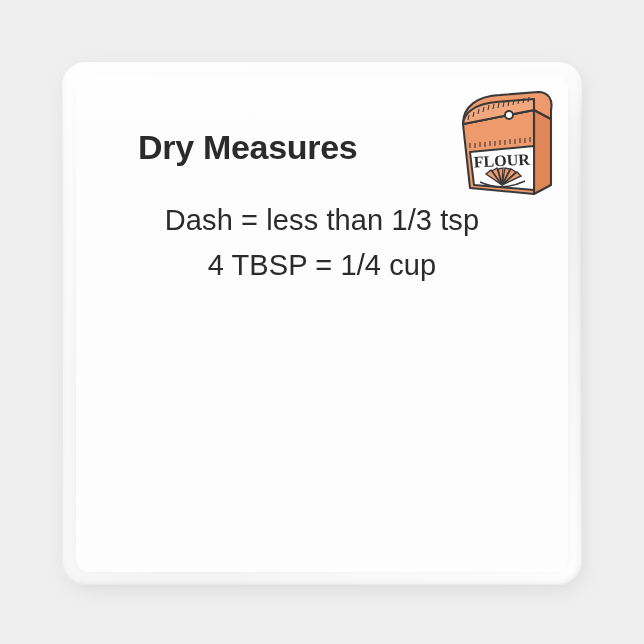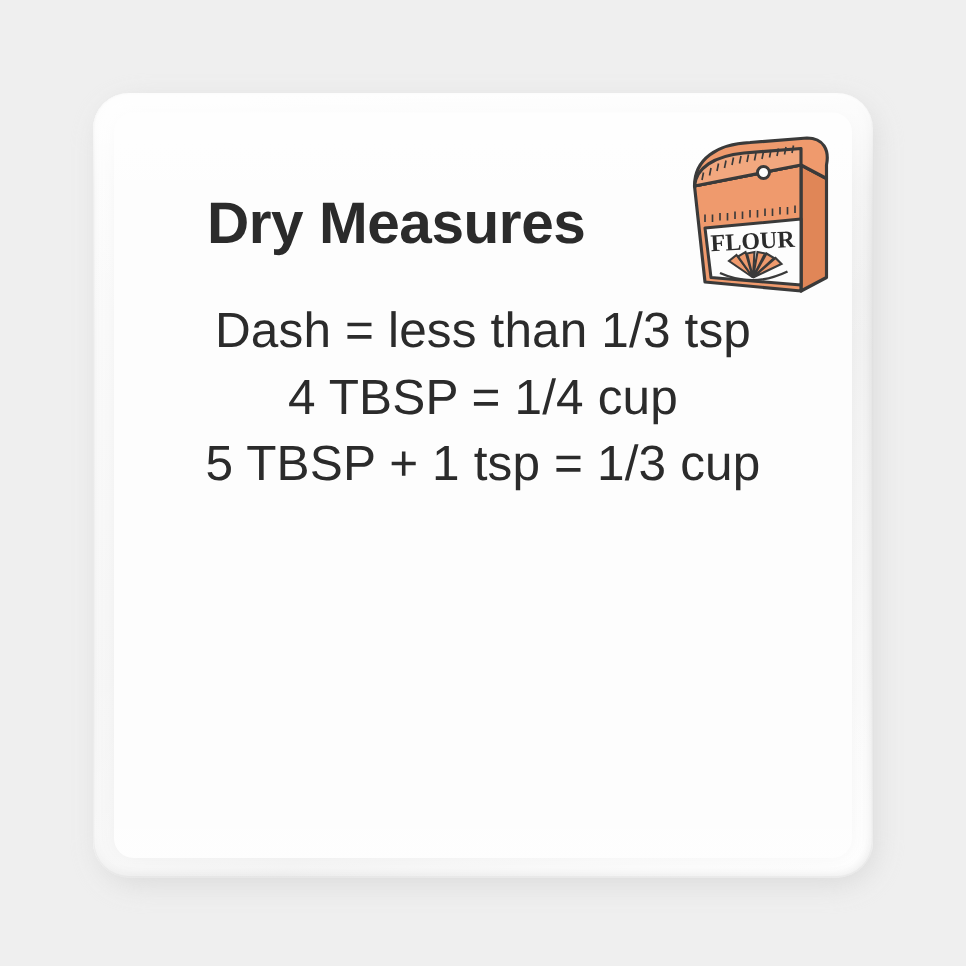--- a/index.html
+++ b/index.html
@@ -110,21 +110,21 @@
     width: 520px;
     height: 523px;
     border-radius: 24px;
     overflow: hidden;
   }
 
   #title {
     position: absolute;
     left: 76px;
     top: 66px;
-    font-size: 39px;
+    font-size: 34px;
     font-weight: 700;
     letter-spacing: -0.3px;
     color: #2b2b2b;
     white-space: nowrap;
   }
 
   
   #flour-bin {
     position: absolute;
     left: 388px;
@@ -135,21 +135,21 @@
 
   #measure-lines {
     position: absolute;
     left: 0;
     top: 136px;
     width: 520px;
     text-align: center;
   }
 
   .measure-line {
-    font-size: 33px;
+    font-size: 29px;
     font-weight: 400;
     color: #2b2b2b;
     line-height: 44.6px;
     white-space: nowrap;
     letter-spacing: .1px;
   }
 </style>
 </head>
 <body>
 
@@ -225,17 +225,16 @@
         <path d="M52 99 L55 82 L60 83 Z"></path>
         <path d="M52 99 L61 83 L66 86 Z"></path>
         <path d="M52 99 L67 86 L71 90 Z"></path>
       </g>
       <path d="M30 96 Q52 106 75 95" fill="none" stroke="#3a3a3a" stroke-width="1.6"></path>
     </svg>
 
     <div id="measure-lines">
       <div class="measure-line">Dash = less than 1/3 tsp</div>
       <div class="measure-line">4 TBSP = 1/4 cup</div>
-      <div class="measure-line">5 TBSP + 1 tsp = 1/3 cup</div>
     </div>
 
   </div>
 </div>
 
 </body></html>

